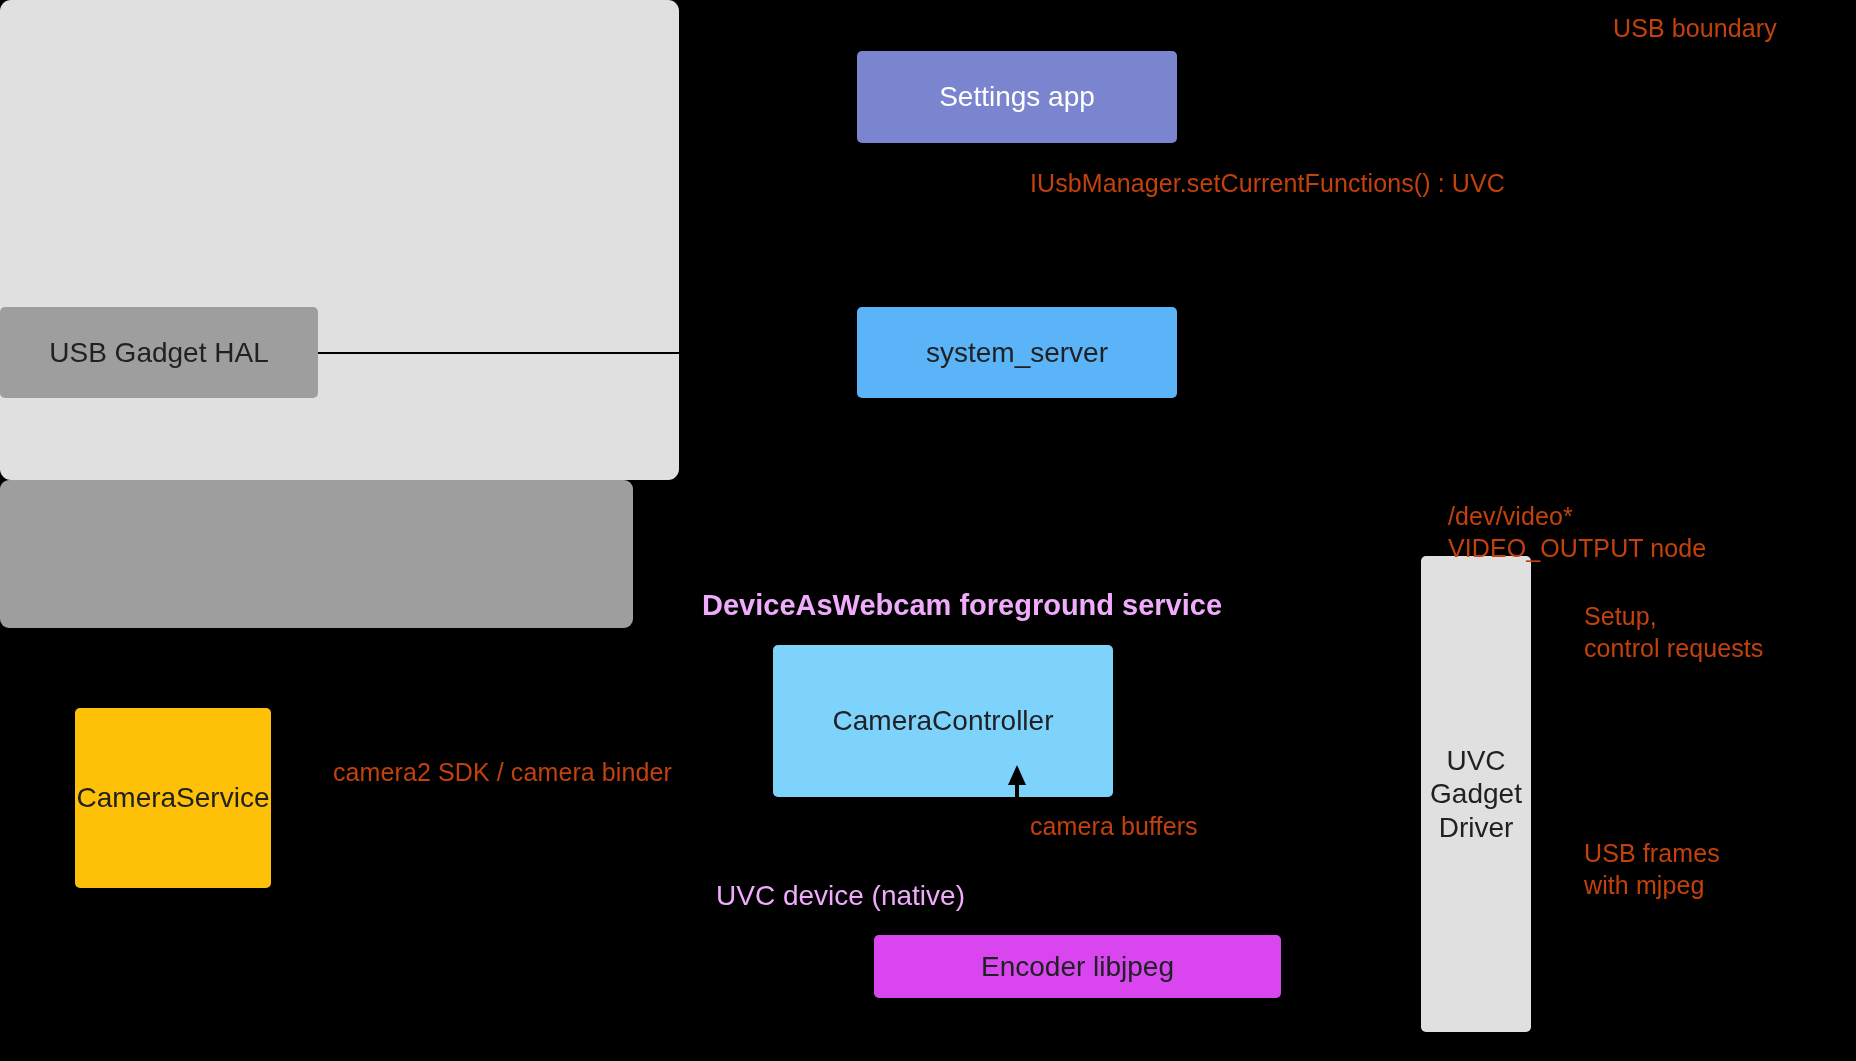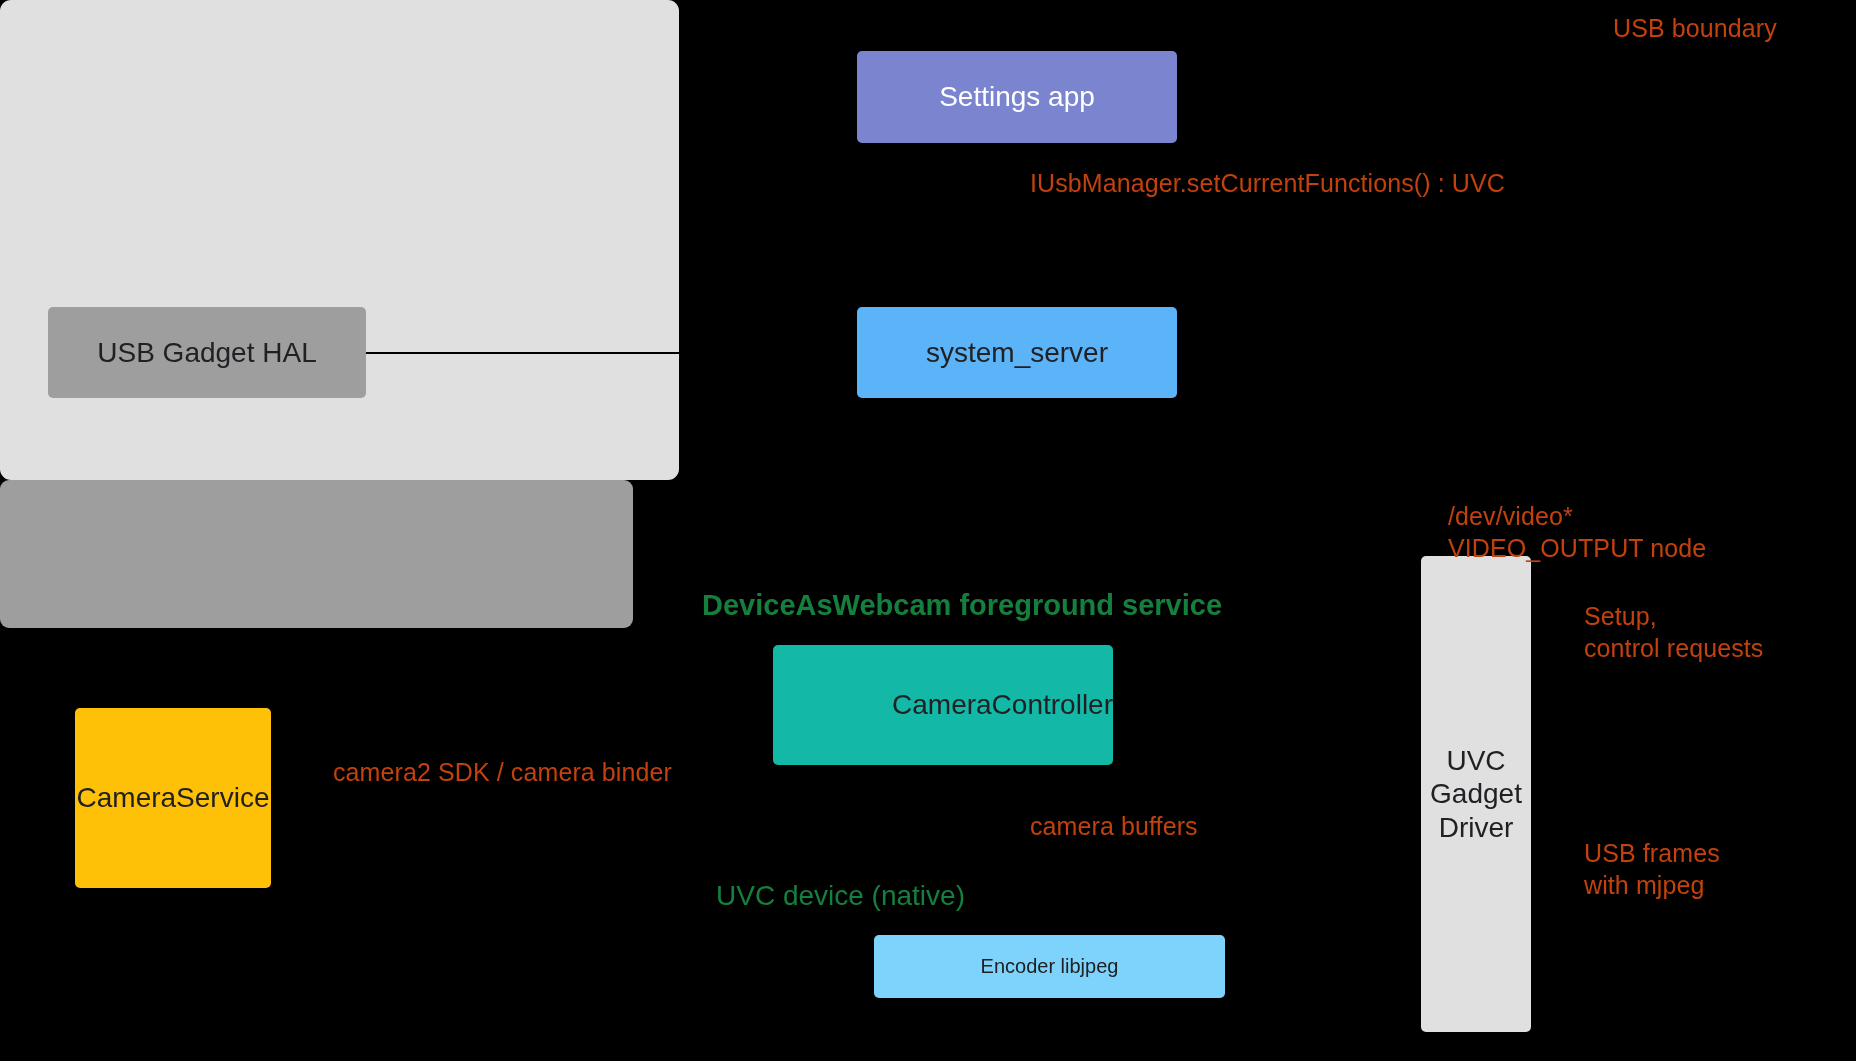--- a/index.html
+++ b/index.html
@@ -34,62 +34,62 @@
     position: absolute;
     color: #c2410c;
     font-size: 25px;
     line-height: 1.28;
     white-space: pre-line;
     letter-spacing: 0.1px;
   }
   .container-title {
     position: absolute;
     font-weight: bold;
-    color: #15803d;
+    color: #f0abfc;
     white-space: pre-line;
   }
 
   
   #settings-app {
     left: 857px; top: 51px; width: 320px; height: 92px;
     background: #7b85cf; color: #ffffff; font-size: 28px;
   }
   #usb-gadget-hal {
     left: 0px; top: 307px; width: 318px; height: 91px;
-    background: #9e9e9e; color: #202124; font-size: 28px; margin-left: 48px;
+    background: #9e9e9e; color: #202124; font-size: 28px;
   }
   #system-server {
     left: 857px; top: 307px; width: 320px; height: 91px;
     background: #5ab4f7; color: #202124; font-size: 28px;
   }
   #camera-service {
     left: 75px; top: 708px; width: 196px; height: 180px;
     background: #ffc107; color: #202124; font-size: 28px;
   }
   #daw-service {
     left: 676px; top: 558px; width: 679px; height: 480px;
     background: #e0e0e0; border-radius: 11px;
   }
   #daw-title {
     left: 702px; top: 589px; font-size: 29px;
   }
   #camera-controller {
-    left: 773px; top: 645px; width: 340px; height: 120px;
-    background: #14b8a6; color: #202124; font-size: 28px; justify-content: flex-end;
+    left: 773px; top: 645px; width: 340px; height: 152px;
+    background: #7dd3fc; color: #202124; font-size: 28px;
   }
   #uvc-device {
     left: 703px; top: 862px; width: 633px; height: 148px;
     background: #9e9e9e; border-radius: 9px;
   }
   #uvc-device-title {
     left: 716px; top: 880px; font-size: 28px; font-weight: normal; text-align: right;
   }
   #encoder-libjpeg {
-    left: 874px; top: 935px; width: 351px; height: 63px;
-    background: #7dd3fc; color: #202124; font-size: 20px;
+    left: 874px; top: 935px; width: 407px; height: 63px;
+    background: #d946ef; color: #202124; font-size: 28px;
   }
   #uvc-gadget-driver {
     left: 1421px; top: 556px; width: 110px; height: 476px;
     background: #e0e0e0; color: #202124; font-size: 28px;
   }
 
   
   #lbl-usb-boundary   { left: 1613px; top: 12px; }
   #lbl-iusbmanager    { left: 1030px; top: 167px; text-align: right; }
   #lbl-iusbgadget     { left: 368px;  top: 317px; }

